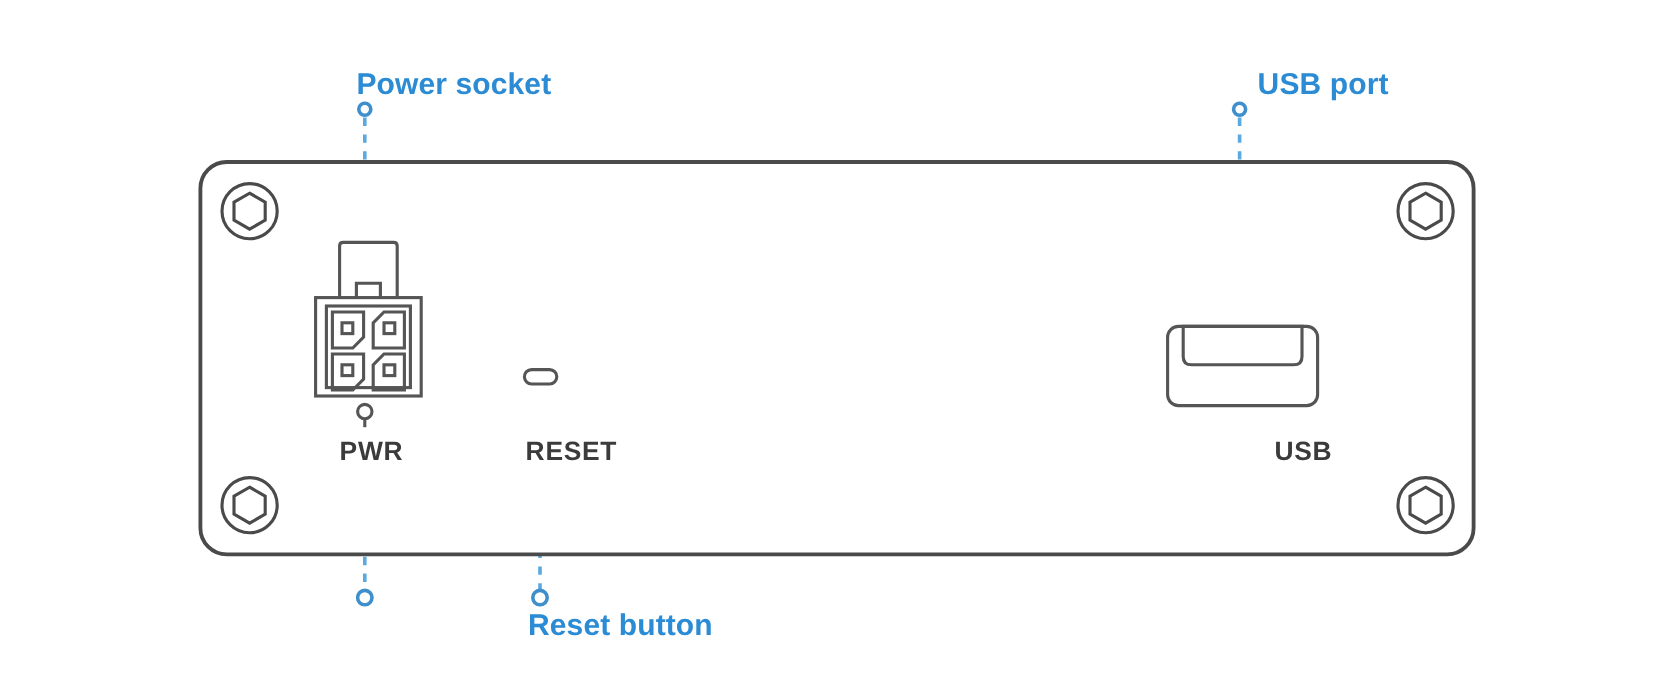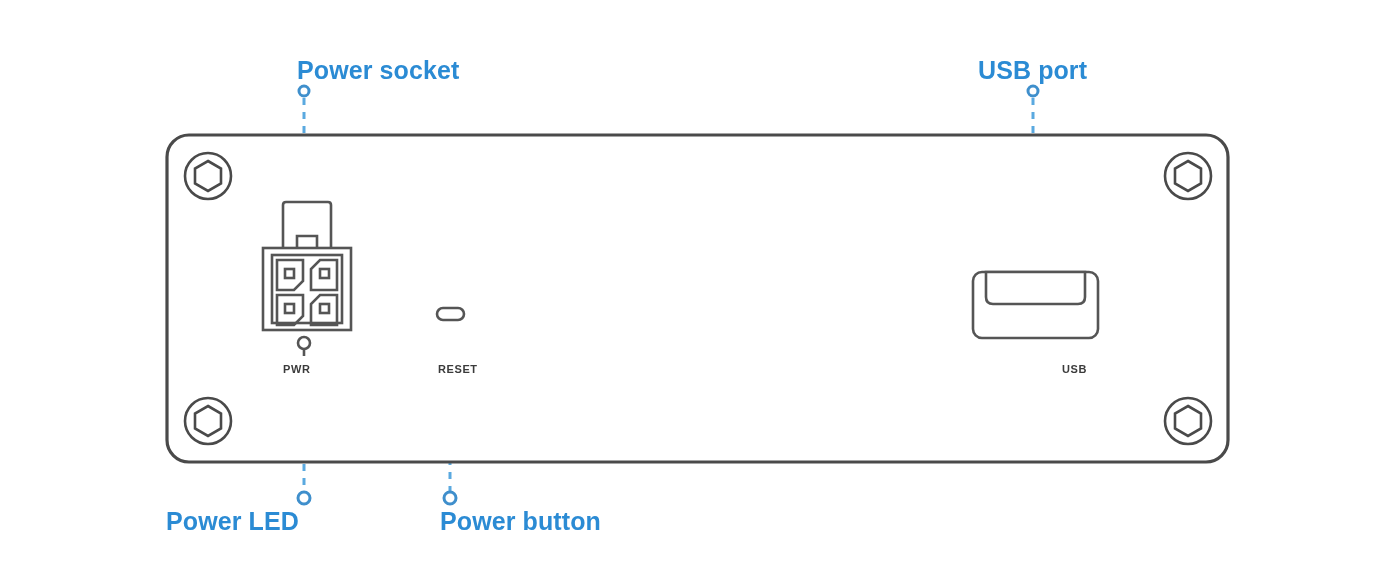--- a/index.html
+++ b/index.html
@@ -34,21 +34,21 @@
     font-weight: bold;
     font-size: 25px;
     color: #2b8bd4;
     white-space: nowrap;
     letter-spacing: 0.1px;
   }
   .port-label {
     position: absolute;
     font-family: "Liberation Sans", sans-serif;
     font-weight: bold;
-    font-size: 11px;
+    font-size: 22px;
     color: #3b3b3b;
     white-space: nowrap;
     letter-spacing: 0.6px;
   }
 </style>
 </head>
 <body>
 
 <div id="diagram-root">
 
@@ -120,25 +120,24 @@
     </g>
 
     <g fill="#ffffff" stroke="#555555" stroke-width="2.6">
       <rect x="973" y="272" width="125" height="66" rx="9" ry="9"></rect>
       <path d="M986,272 L1085,272 L1085,297 Q1085,304 1078,304 L993,304 Q986,304 986,297 Z"></path>
     </g>
   </svg>
 
   <div class="callout-label" style="left:297px; top:56px;">Power socket</div>
 
-  <div class="callout-label" style="left:978px; top:56px;">USB port</div>
+  <div class="callout-label" style="left:1048px; top:56px;">USB port</div>
 
-  <div class="callout-label" style="left:166px; top:507px;">Power LED</div>
 
-  <div class="callout-label" style="left:440px; top:507px;">Power button</div>
+  <div class="callout-label" style="left:440px; top:507px;">Reset button</div>
 
   <div class="port-label" style="left:283px; top:363px;">PWR</div>
 
   <div class="port-label" style="left:438px; top:363px;">RESET</div>
 
   <div class="port-label" style="left:1062px; top:363px;">USB</div>
 
 </div>
 
 </body></html>

